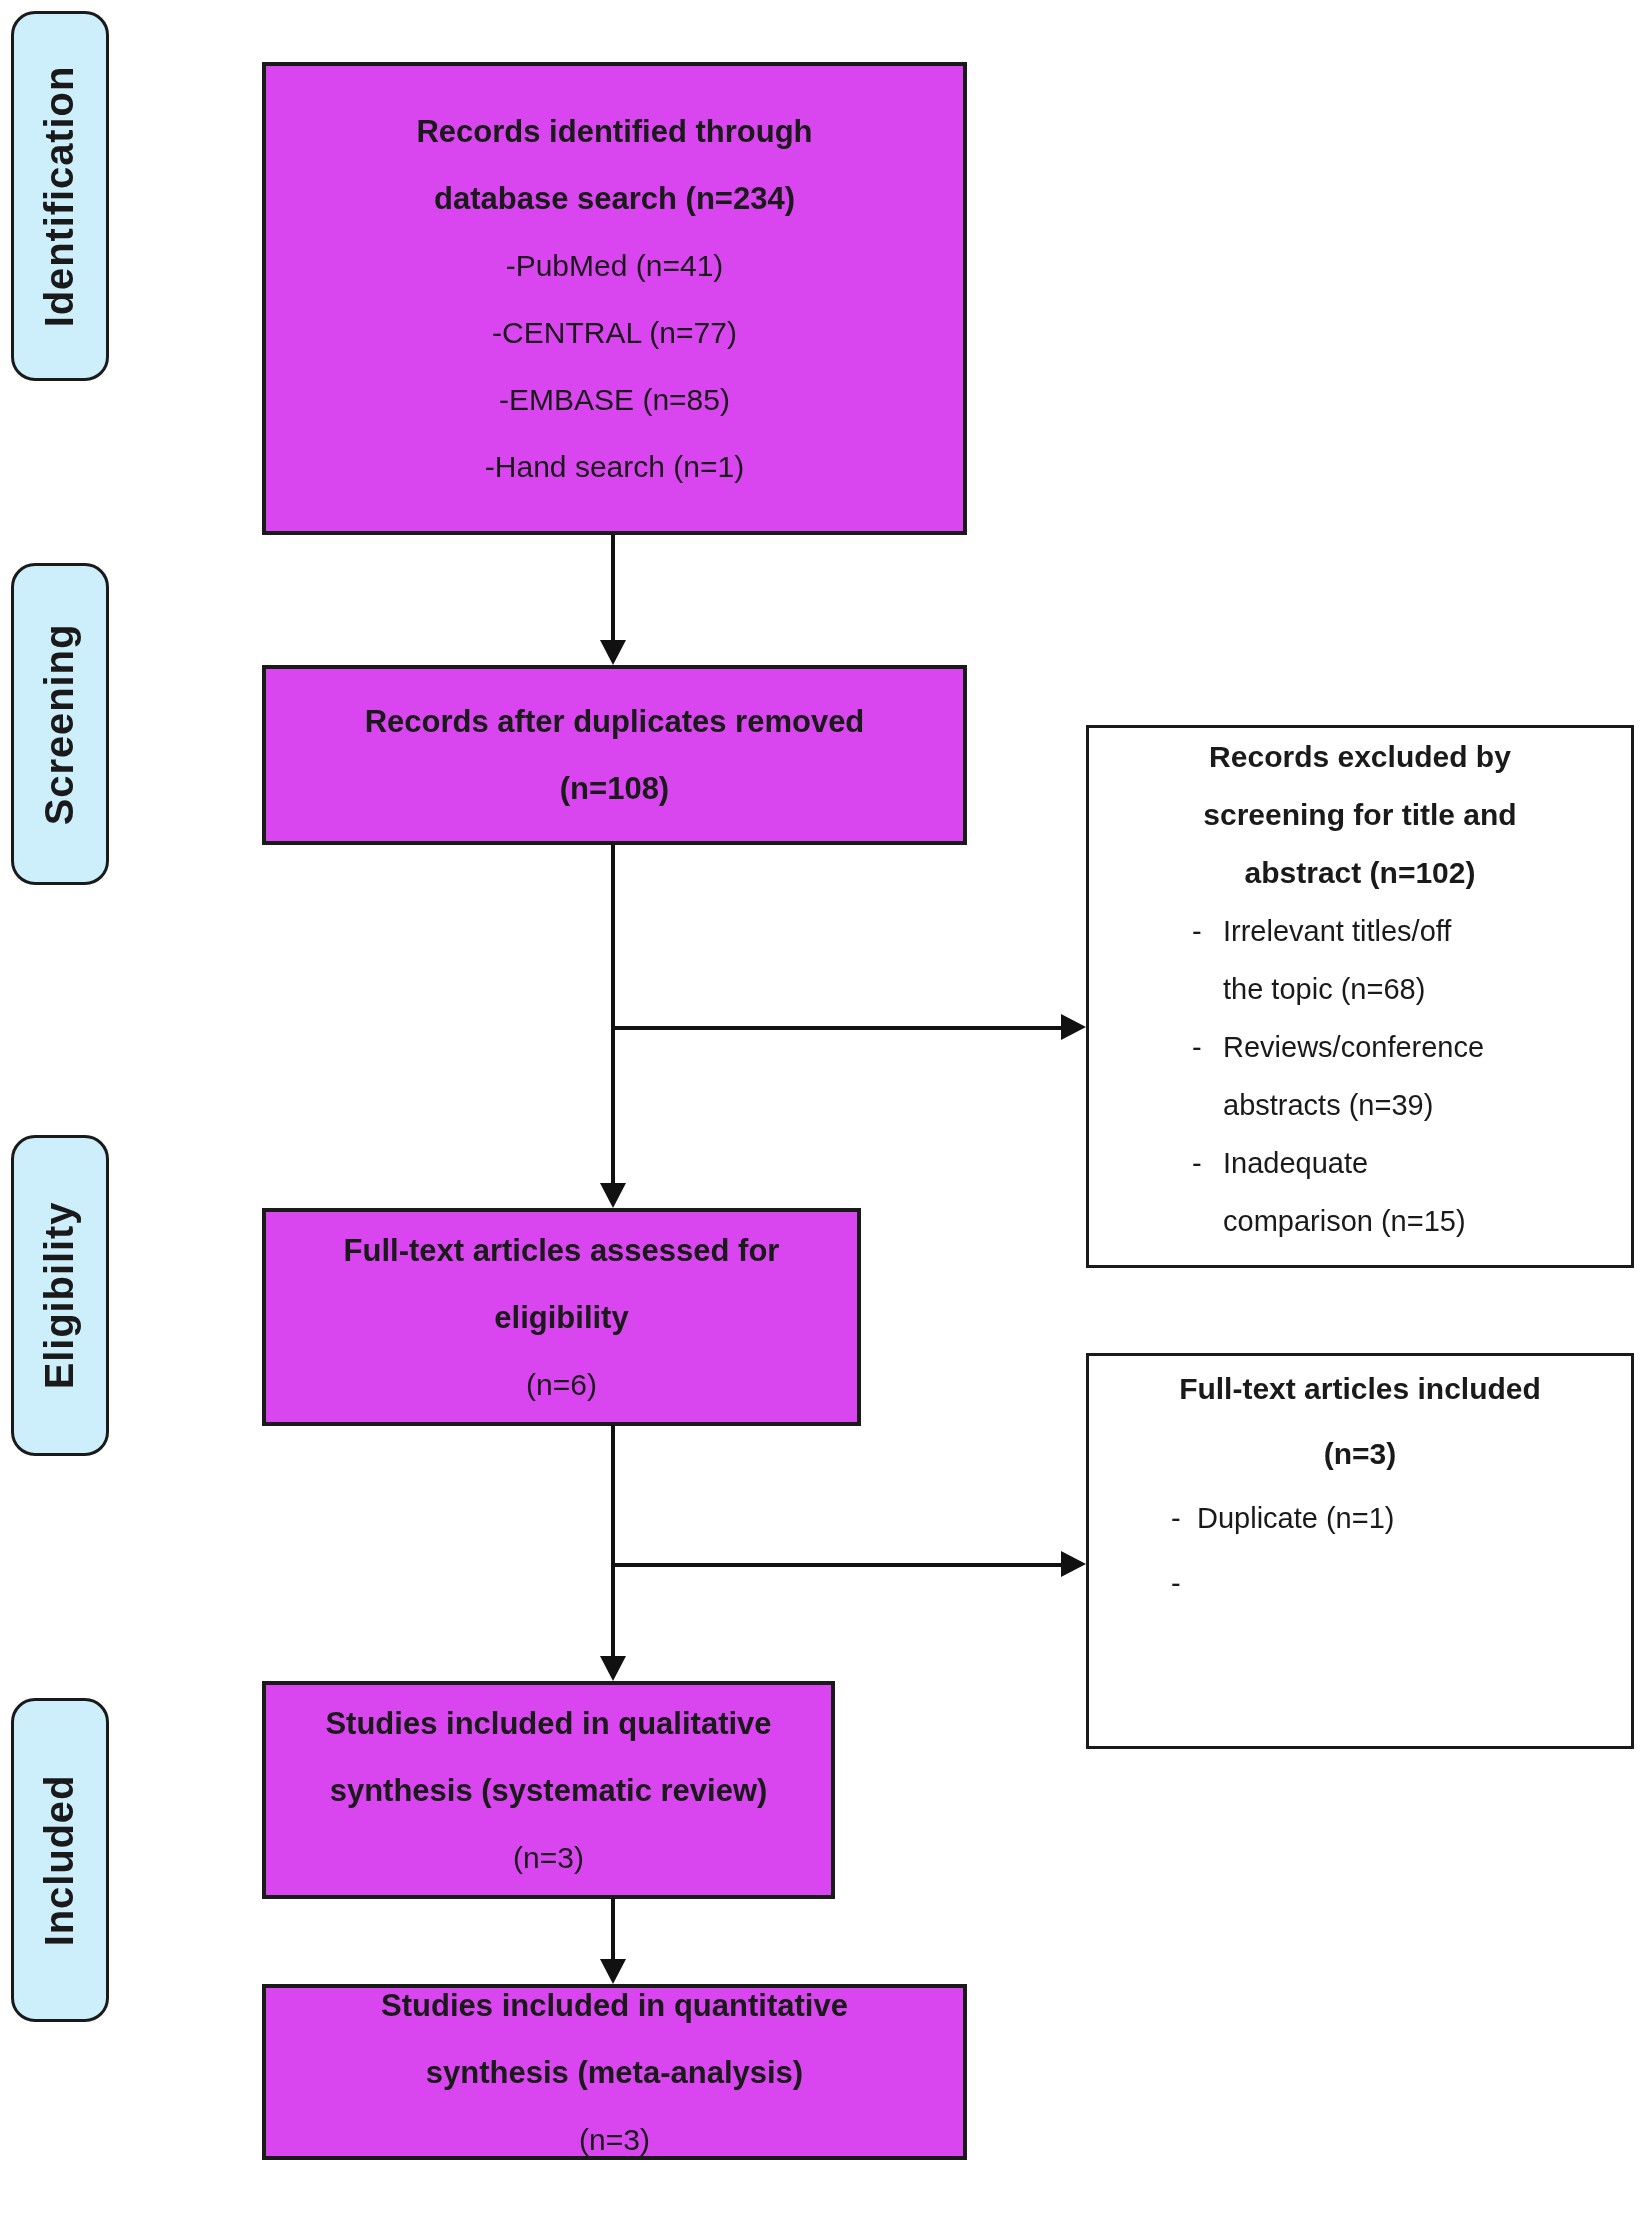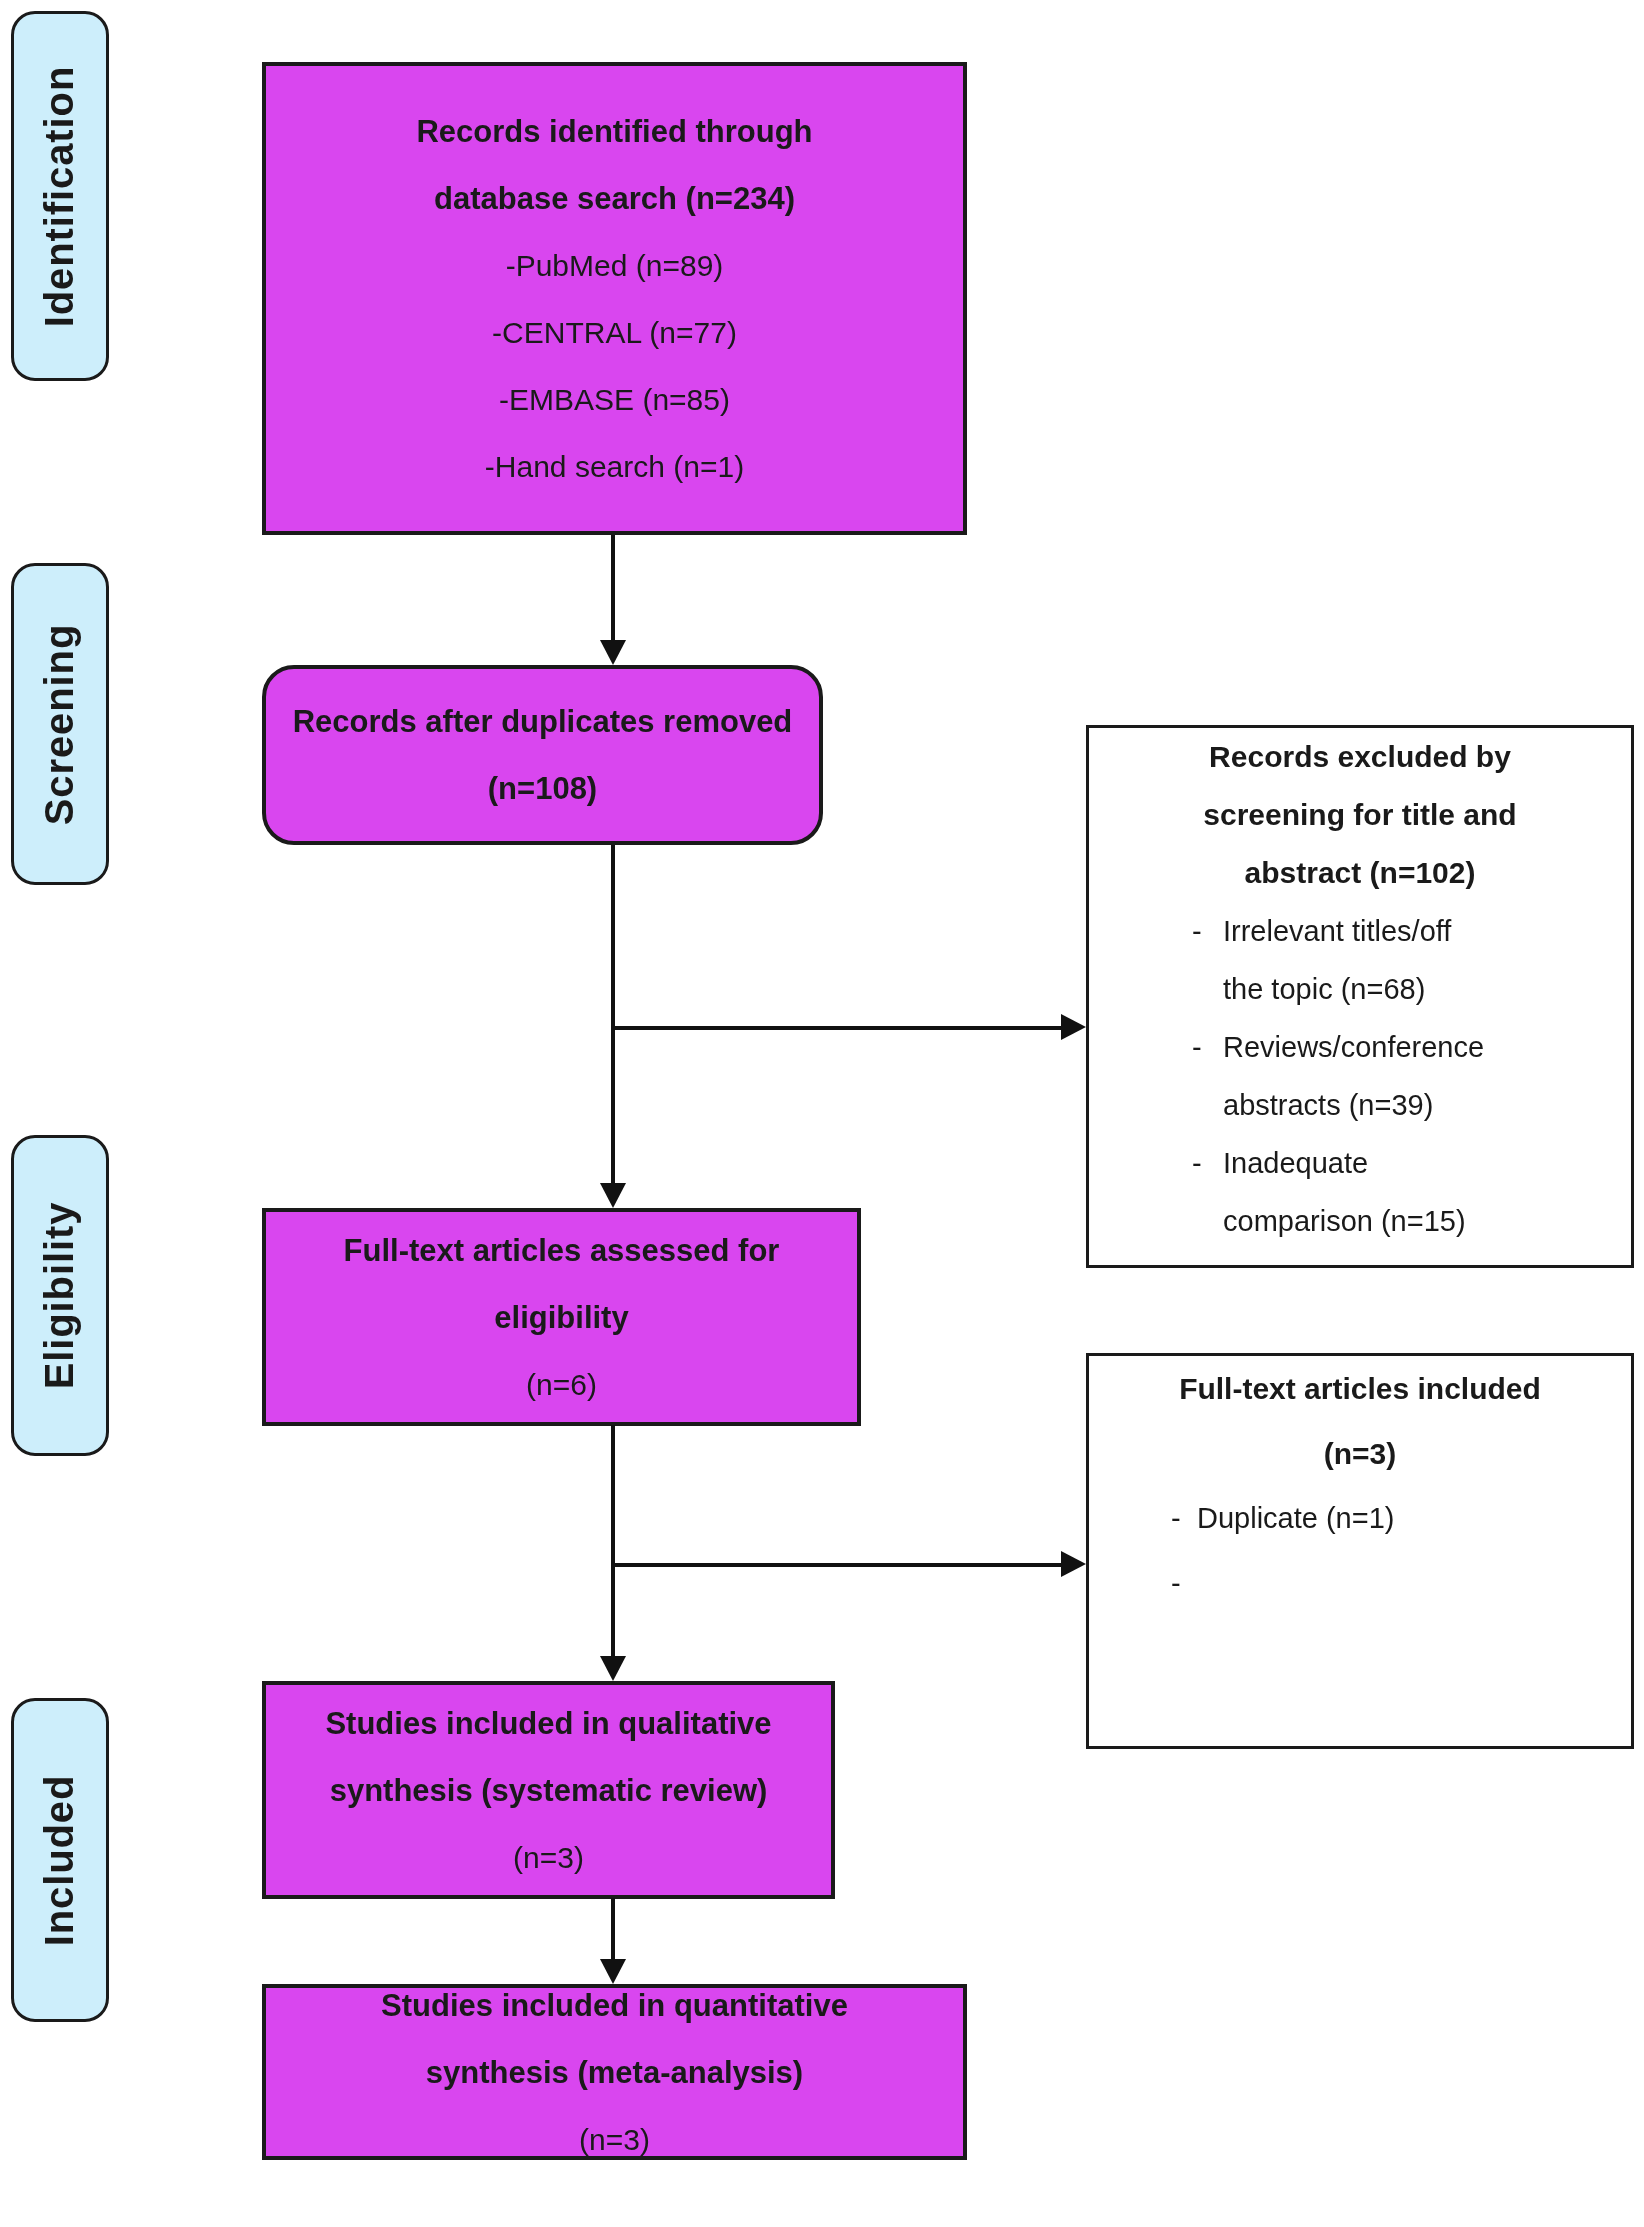--- a/index.html
+++ b/index.html
@@ -125,27 +125,27 @@
   <div class="stage" style="top:1135px; height:321px;">
     <span class="label">Eligibility</span>
   </div>
   <div class="stage" style="top:1698px; height:324px;">
     <span class="label">Included</span>
   </div>
 
   <div class="box" style="left:262px; top:62px; width:705px; height:473px;">
     <div class="line">Records identified through</div>
     <div class="line">database search (n=234)</div>
-    <div class="line normal">-PubMed (n=89)</div>
+    <div class="line normal">-PubMed (n=41)</div>
     <div class="line normal">-CENTRAL (n=77)</div>
     <div class="line normal">-EMBASE (n=85)</div>
     <div class="line normal">-Hand search (n=1)</div>
   </div>
 
-  <div class="box" style="left:262px; top:665px; width:561px; height:180px;border-radius:32px;">
+  <div class="box" style="left:262px; top:665px; width:705px; height:180px;">
     <div class="line">Records after duplicates removed</div>
     <div class="line">(n=108)</div>
   </div>
 
   <div class="box" style="left:262px; top:1208px; width:599px; height:218px;">
     <div class="line">Full-text articles assessed for</div>
     <div class="line">eligibility</div>
     <div class="line normal">(n=6)</div>
   </div>
 

